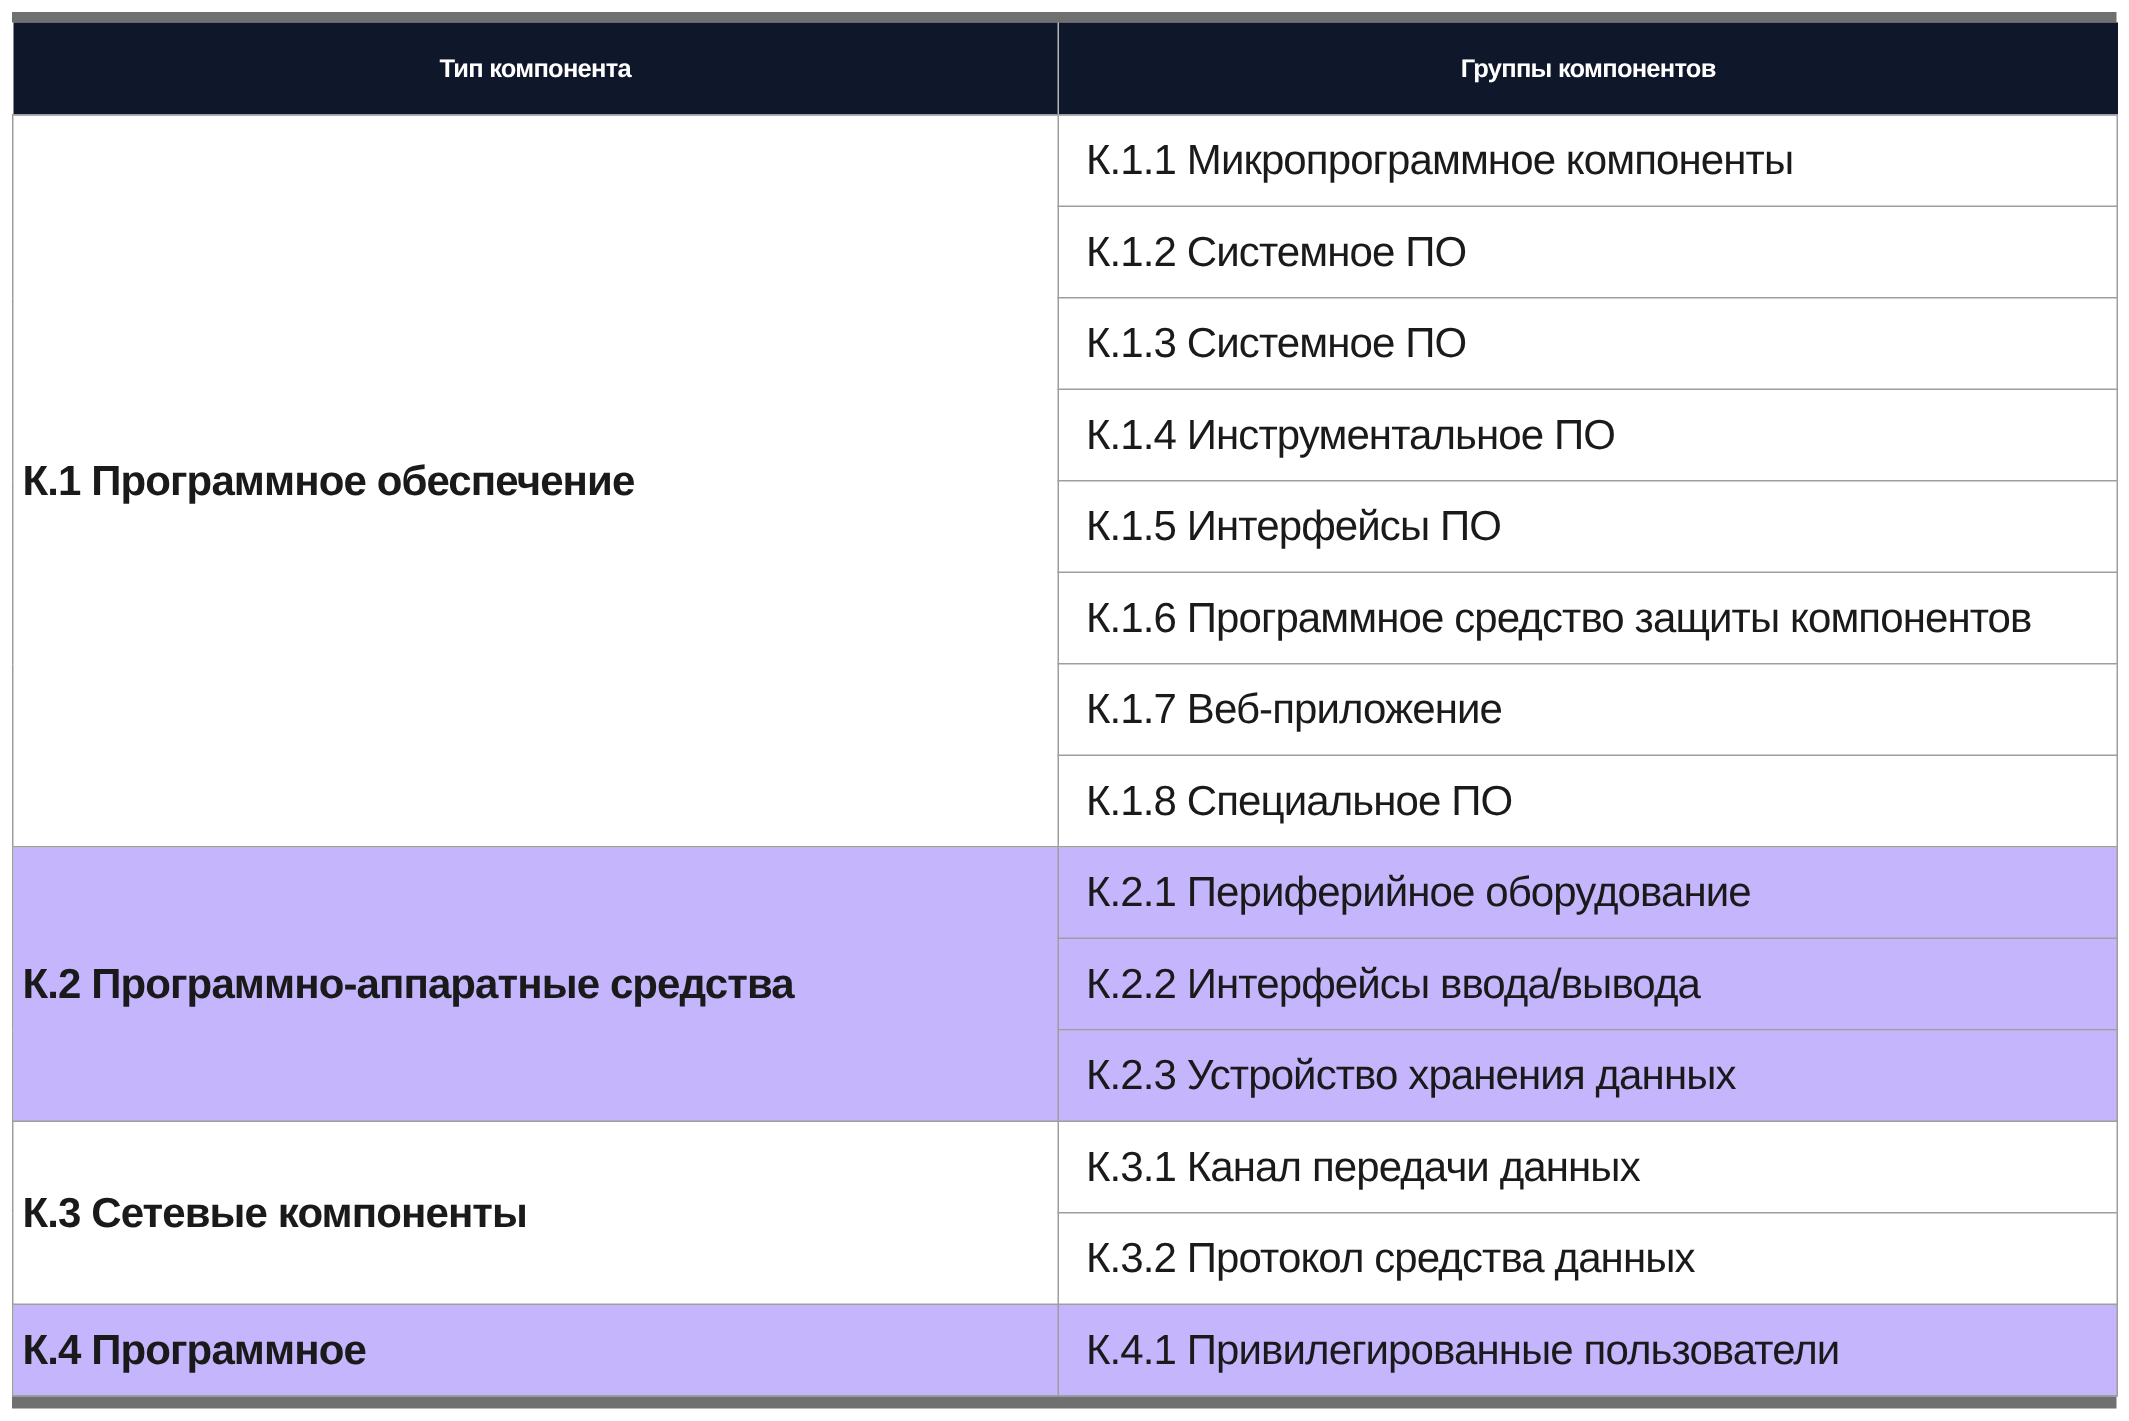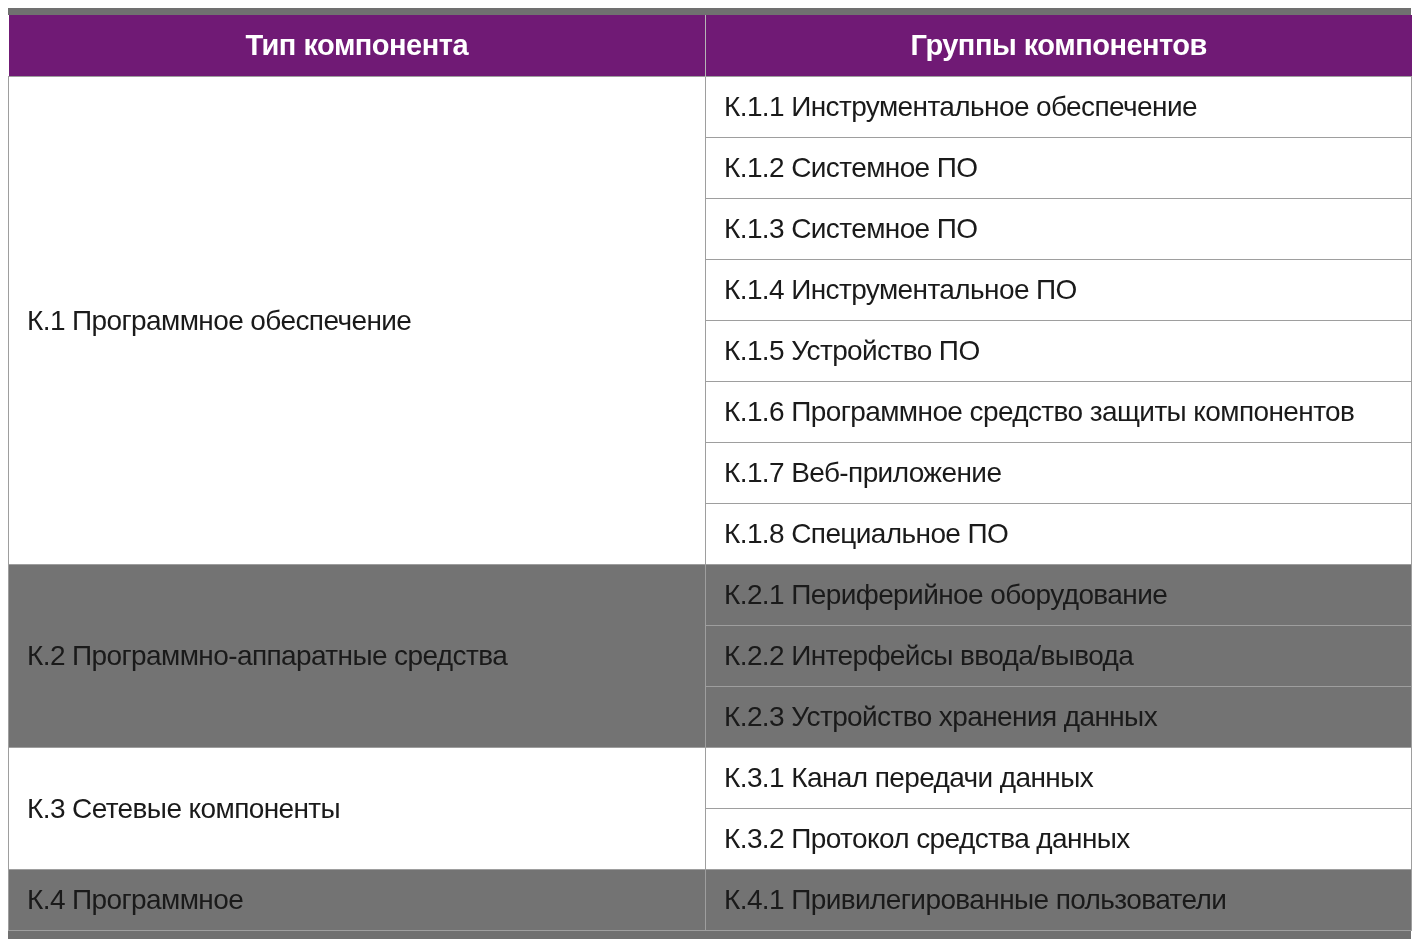--- a/index.html
+++ b/index.html
@@ -2,28 +2,28 @@
 <html><head>
   <meta charset="utf-8">
   <style>
     html, body { margin: 0; padding: 0; background: #ffffff; }
     body { width: 1419px; height: 947px; position: relative; overflow: hidden;
            font-family: "Liberation Sans", "DejaVu Sans", sans-serif; }
     .table-wrap { position: absolute; left: 8px; top: 8px; width: 1403px; }
     .top-bar { height: 7px; background: #707070; }
     .bottom-bar { height: 8px; background: #707070; }
     table { border-collapse: collapse; width: 1403px; table-layout: fixed; }
-    th { background: #701a75; color: #ffffff; font-weight: bold; font-size: 29px;
+    th { background: #0f172a; color: #ffffff; font-weight: bold; font-size: 17px;
          height: 61px; padding: 0; text-align: center; border-right: 1px solid #b5b5b5;
          letter-spacing: -0.5px; }
     th:last-child { border-right: none; }
     td { font-size: 28px; color: #1a1a1a; padding: 0 0 0 18px; height: 60px;
          border: 1.5px solid #9e9e9e; letter-spacing: -0.6px; white-space: nowrap; }
-    td.type { padding-left: 18px; }
-    tr.shaded td { background: #737373; }
+    td.type { padding-left: 6px; font-weight: bold; }
+    tr.shaded td { background: #c4b5fd; }
     tr.white td { background: #ffffff; }
     col.c1 { width: 697px; }
     col.c2 { width: 706px; }
   </style>
 </head>
 <body>
 
 <div class="table-wrap">
   <div class="top-bar"></div>
   <table>
@@ -34,33 +34,33 @@
     <thead>
       <tr>
         <th>Тип компонента</th>
         <th>Группы компонентов</th>
       </tr>
     </thead>
     <tbody>
 
       <tr class="white">
         <td class="type" rowspan="8">К.1 Программное обеспечение</td>
-        <td>К.1.1 Инструментальное обеспечение</td>
+        <td>К.1.1 Микропрограммное компоненты</td>
       </tr>
       <tr class="white">
         <td>К.1.2 Системное ПО</td>
       </tr>
       <tr class="white">
         <td>К.1.3 Системное ПО</td>
       </tr>
       <tr class="white">
         <td>К.1.4 Инструментальное ПО</td>
       </tr>
       <tr class="white">
-        <td>К.1.5 Устройство ПО</td>
+        <td>К.1.5 Интерфейсы ПО</td>
       </tr>
       <tr class="white">
         <td>К.1.6 Программное средство защиты компонентов</td>
       </tr>
       <tr class="white">
         <td>К.1.7 Веб-приложение</td>
       </tr>
       <tr class="white">
         <td>К.1.8 Специальное ПО</td>
       </tr>

